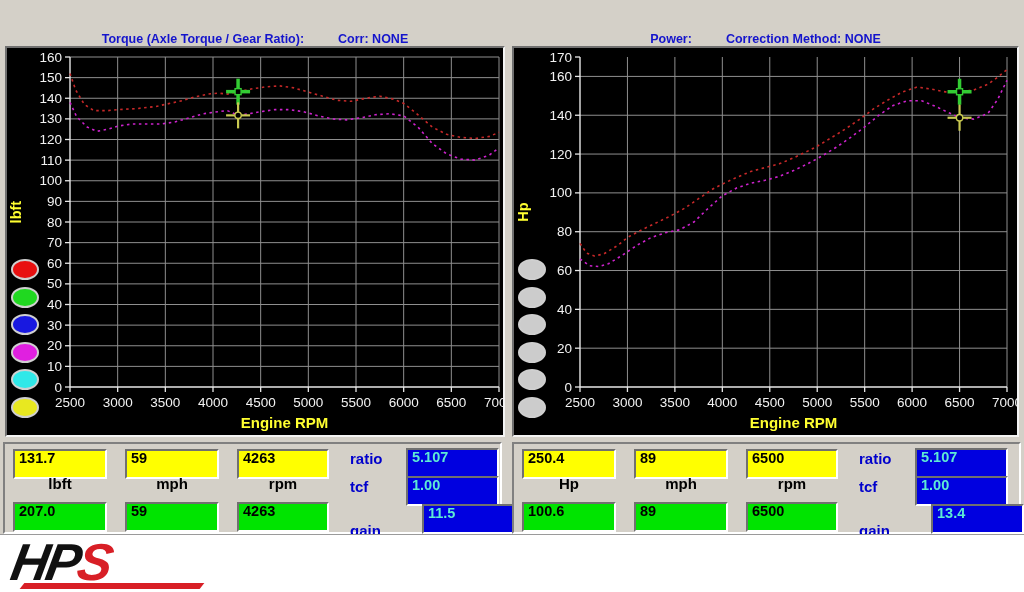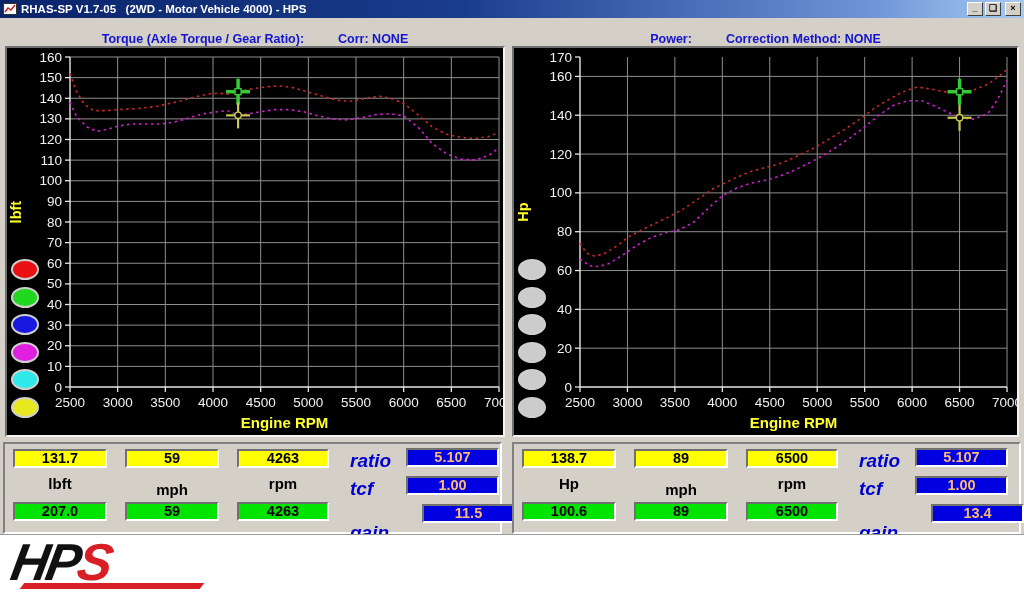--- a/index.html
+++ b/index.html
@@ -39,68 +39,58 @@
   .chart-panel svg { position:absolute; left:0; top:0; }
   svg text { font-family:"Liberation Sans", sans-serif; }
   .ch-btn { position:absolute; width:28px; height:21px; border-radius:50%;
     border:2px solid #cfcfcf; }
 
   
   .readout { position:absolute; top:442px; height:92px; background:#d4d0c8; border:2px solid;
     border-color:#808080 #ffffff #ffffff #808080; }
   #ro0 { left:3px; width:499px; }
   #ro1 { left:512px; width:509px; }
-  .field { position:absolute; height:19px; border:2px solid;
+  .field { position:absolute; height:30px; border:2px solid;
     border-color:#707070 #ffffff #ffffff #707070; font-size:14.5px; font-weight:bold;
-    text-align:center; padding:0 4px; line-height:14px; }
+    text-align:left; padding:0 4px; line-height:14px; }
   .fy { background:#ffff00; color:#000; }
   .fg { background:#00e400; color:#000; }
-  .fb { background:#0000e0; color:#fdba74; }
+  .fb { background:#0000e0; color:#5eead4; }
   .c1 { left:8px;  width:94px; }
   .c2 { left:120px; width:94px; }
   .c3 { left:232px; width:92px; }
   .r1 { top:5px; }
   .r2 { top:58px; }
   .unit { position:absolute; top:31px; font-size:15px; font-weight:bold; color:#000;
     text-align:center; }
   .u1 { left:8px;  width:94px; }
-  .u2 { left:120px; width:94px;margin-top:6px; }
+  .u2 { left:120px; width:94px; }
   .u3 { left:232px; width:92px; }
-  .side-label { position:absolute; left:345px; color:#0000cc; font-size:19px;
-    font-weight:bold;font-style:italic; }
+  .side-label { position:absolute; left:345px; color:#0000cc; font-size:15px;
+    font-weight:bold; }
   .sl1 { top:6px; } .sl2 { top:34px; } .sl3 { top:78px; }
   .side-field { left:401px; width:93px; }
   .sf1 { top:4px; } .sf2 { top:32px; } .sf3 { top:60px;margin-left:16px; }
 
   
   .logo-strip { position:absolute; left:0; top:534px; width:1024px; height:58px;
     background:#ffffff; border-top:1px solid #9a9a9a; }
   .hps-logo { position:absolute; left:12px; top:2px; height:54px; }
   .hps-text { font-size:52px; font-weight:bold; font-style:italic; letter-spacing:-3px;
     line-height:50px; transform:skewX(-10deg); }
   .hps-hp { color:#111111; }
   .hps-s { color:#d81f26; }
   .hps-swoosh { position:absolute; left:10px; top:46px; width:180px; height:6px;
     background:#d81f26; transform:skewX(-38deg); }
 </style>
 </head>
 <body>
 
 <div class="window">
 
-  <div class="titlebar">
-    <svg class="app-icon" viewBox="0 0 14 12">
-      <rect x="0.5" y="0.5" width="13" height="11" fill="#ffffff" stroke="#303030"></rect>
-      <polyline points="2,9 5,5 8,7 12,2" fill="none" stroke="#cc2020" stroke-width="1.5"></polyline>
-    </svg>
-    <span class="title-text">RHAS-SP V1.7-05 &nbsp; (2WD - Motor Vehicle 4000) - HPS</span>
-    <span class="tb-btn">_</span>
-    <span class="tb-btn">❏</span>
-    <span class="tb-btn close">×</span>
-  </div>
 
 
   <div class="chart-title" id="ct0">
     <span>Torque (Axle Torque / Gear Ratio):</span>
     <span>Corr: NONE</span>
   </div>
   <div class="chart-title" id="ct1">
     <span>Power:</span>
     <span>Correction Method: NONE</span>
   </div>
@@ -306,21 +296,21 @@
     <div class="field fg c3 r2">4263</div>
     <div class="side-label sl1">ratio</div>
     <div class="side-label sl2">tcf</div>
     <div class="side-label sl3">gain</div>
     <div class="field fb side-field sf1">5.107</div>
     <div class="field fb side-field sf2">1.00</div>
     <div class="field fb side-field sf3">11.5</div>
   </div>
 
   <div class="readout" id="ro1">
-    <div class="field fy c1 r1">138.7</div>
+    <div class="field fy c1 r1">250.4</div>
     <div class="field fy c2 r1">89</div>
     <div class="field fy c3 r1">6500</div>
     <div class="unit u1">Hp</div>
     <div class="unit u2">mph</div>
     <div class="unit u3">rpm</div>
     <div class="field fg c1 r2">100.6</div>
     <div class="field fg c2 r2">89</div>
     <div class="field fg c3 r2">6500</div>
     <div class="side-label sl1">ratio</div>
     <div class="side-label sl2">tcf</div>

